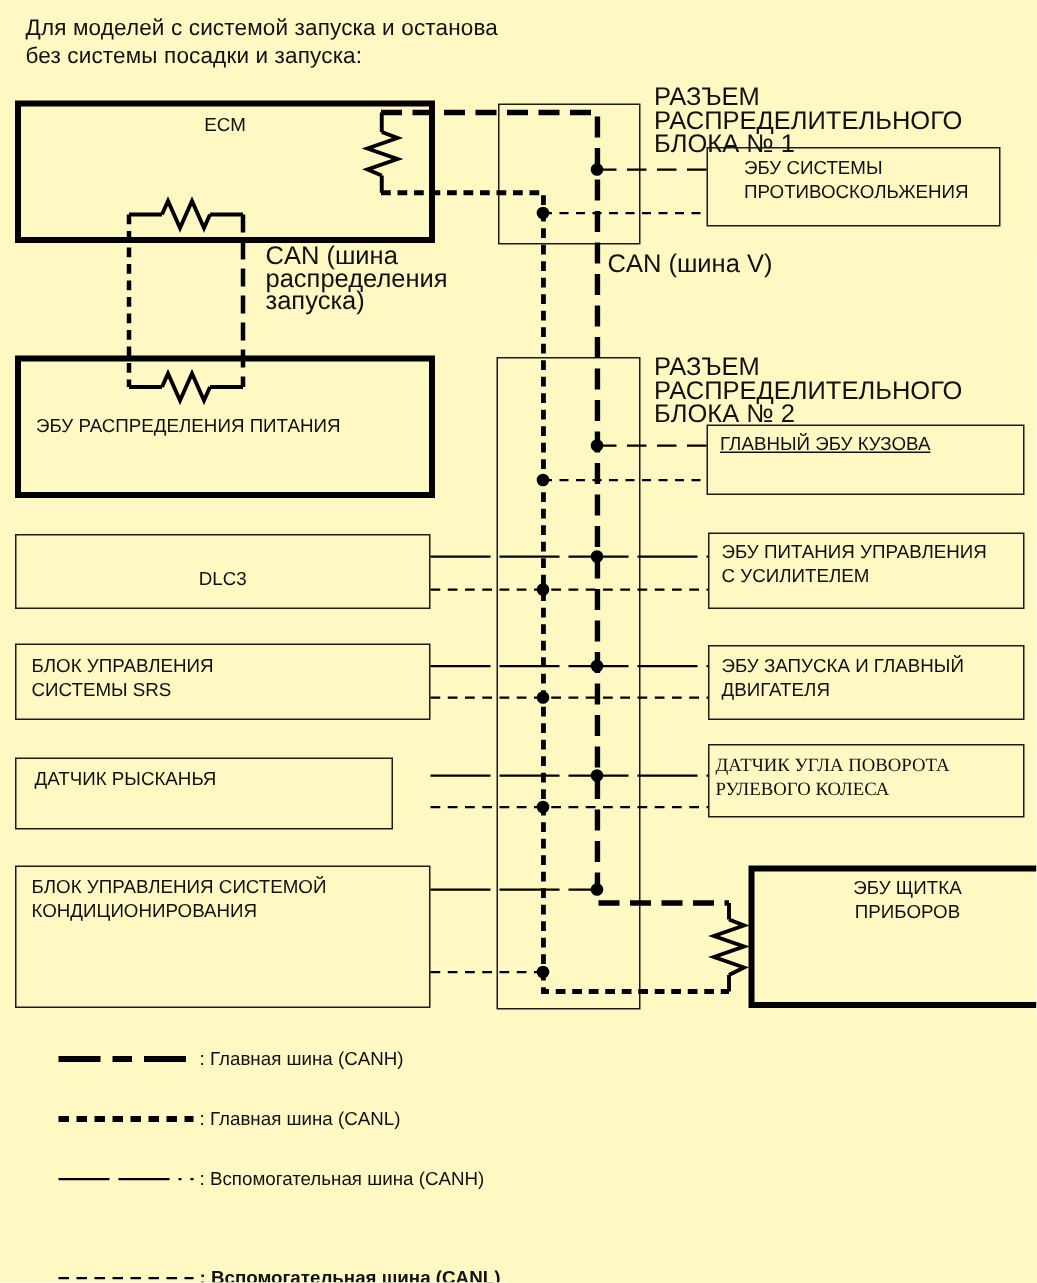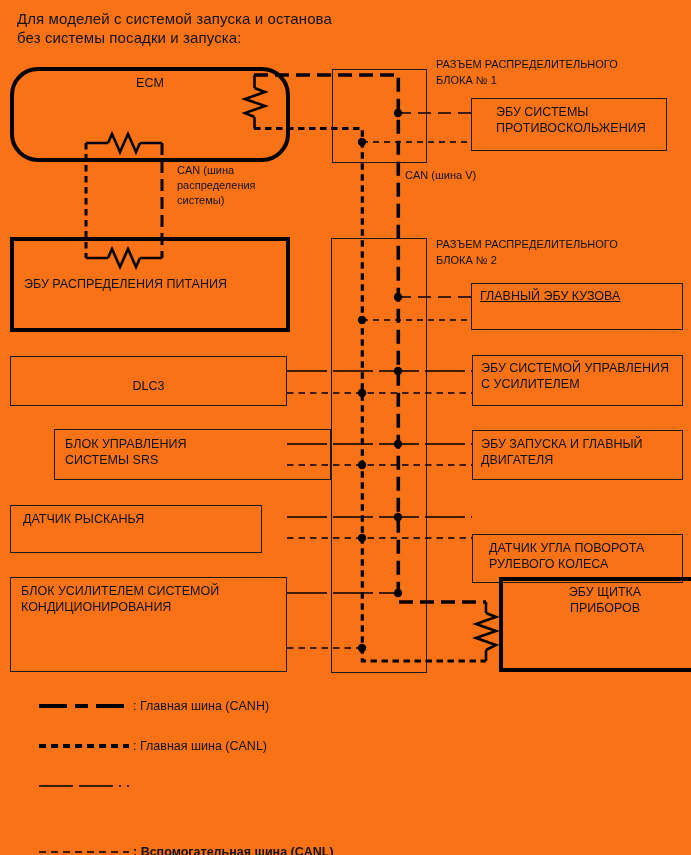--- a/index.html
+++ b/index.html
@@ -1,40 +1,40 @@
 <!DOCTYPE html>
 <html><head>
 <meta charset="utf-8">
 <style>
   html,body{margin:0;padding:0;background:#ffffff;}
   #stage{
-    position:relative;width:691px;height:855px;background:#f97316;
+    position:relative;width:691px;height:855px;background:#fef9c3;
     font-family:"Liberation Sans",sans-serif;color:#111;overflow:hidden;
   }
-  .lbl{position:absolute;font-size:11px;line-height:15.5px;white-space:pre-line;z-index:2;}
+  .lbl{position:absolute;font-size:17px;line-height:15.5px;white-space:pre-line;z-index:2;}
   #title{left:17px;top:9px;font-size:15px;line-height:19px;letter-spacing:0.1px;}
   .box{
     position:absolute;box-sizing:border-box;border:4px solid #000;background:transparent;
     font-size:12.5px;line-height:16px;white-space:pre-line;z-index:2;
   }
   .box.thin{border-width:1.5px;border-color:#1c1c1c;}
   .junction{position:absolute;box-sizing:border-box;border:1.5px solid #1c1c1c;z-index:1;}
   
-  #ecm-box{left:10px;top:67px;width:280px;height:95px;text-align:center;padding-top:4px;border-radius:28px;}
+  #ecm-box{left:10px;top:67px;width:280px;height:95px;text-align:center;padding-top:4px;}
   #pdm-box{left:10px;top:237px;width:280px;height:95px;padding:35px 6px 0 10px;}
   #dlc3-box{left:10px;top:356px;width:277px;height:50px;text-align:center;padding-top:21px;}
-  #srs-box{left:10px;top:429px;width:277px;height:51px;padding:6px 0 0 10px;margin-left:44px;}
+  #srs-box{left:10px;top:429px;width:277px;height:51px;padding:6px 0 0 10px;}
   #yaw-box{left:10px;top:505px;width:252px;height:48px;padding:5px 0 0 12px;}
   #ac-box{left:10px;top:577px;width:277px;height:95px;padding:5px 0 0 10px;}
   
   #skid-box{left:471px;top:98px;width:196px;height:53px;padding:5px 0 0 24px;}
   #mainbody-box{left:471px;top:283px;width:212px;height:47px;padding:4px 0 0 8px;text-decoration:underline;}
   #steer-box{left:472px;top:355px;width:211px;height:51px;padding:4px 0 0 8px;}
   #stopstart-box{left:472px;top:430px;width:211px;height:50px;padding:5px 0 0 8px;}
-  #angle-box{left:472px;top:534px;width:211px;height:49px;padding:5px 0 0 16px;}
+  #angle-box{left:472px;top:496px;width:211px;height:49px;padding:5px 0 0 4px;font-family:Liberation Serif, serif;}
   #meter-box{left:499px;top:577px;width:212px;height:95px;text-align:center;padding-top:3px;}
   
   #jb1{left:332px;top:69px;width:95px;height:94px;}
   #jb2{left:331px;top:238px;width:96px;height:435px;}
   
   #jb1-label{left:436px;top:57px;}
   #jb2-label{left:436px;top:237px;}
   #can-power-label{left:177px;top:163px;line-height:15px;}
   #can-v-label{left:405px;top:168px;}
   
@@ -56,42 +56,42 @@
 
   <div id="jb1" class="junction"></div>
   <div id="jb2" class="junction"></div>
 
   <div id="ecm-box" class="box">ECM</div>
   <div id="pdm-box" class="box">ЭБУ РАСПРЕДЕЛЕНИЯ ПИТАНИЯ</div>
   <div id="dlc3-box" class="box thin">DLC3</div>
   <div id="srs-box" class="box thin">БЛОК УПРАВЛЕНИЯ
 СИСТЕМЫ SRS</div>
   <div id="yaw-box" class="box thin">ДАТЧИК РЫСКАНЬЯ</div>
-  <div id="ac-box" class="box thin">БЛОК УСИЛИТЕЛЕМ СИСТЕМОЙ
+  <div id="ac-box" class="box thin">БЛОК УПРАВЛЕНИЯ СИСТЕМОЙ
 КОНДИЦИОНИРОВАНИЯ</div>
 
   <div id="skid-box" class="box thin">ЭБУ СИСТЕМЫ
 ПРОТИВОСКОЛЬЖЕНИЯ</div>
   <div id="mainbody-box" class="box thin">ГЛАВНЫЙ ЭБУ КУЗОВА</div>
-  <div id="steer-box" class="box thin">ЭБУ СИСТЕМОЙ УПРАВЛЕНИЯ
+  <div id="steer-box" class="box thin">ЭБУ ПИТАНИЯ УПРАВЛЕНИЯ
 С УСИЛИТЕЛЕМ</div>
   <div id="stopstart-box" class="box thin">ЭБУ ЗАПУСКА И ГЛАВНЫЙ
 ДВИГАТЕЛЯ</div>
   <div id="angle-box" class="box thin">ДАТЧИК УГЛА ПОВОРОТА
 РУЛЕВОГО КОЛЕСА</div>
   <div id="meter-box" class="box">ЭБУ ЩИТКА
 ПРИБОРОВ</div>
 
   <div id="jb1-label" class="lbl">РАЗЪЕМ РАСПРЕДЕЛИТЕЛЬНОГО
 БЛОКА № 1</div>
   <div id="jb2-label" class="lbl">РАЗЪЕМ РАСПРЕДЕЛИТЕЛЬНОГО
 БЛОКА № 2</div>
   <div id="can-power-label" class="lbl">CAN (шина
 распределения
-системы)</div>
+запуска)</div>
   <div id="can-v-label" class="lbl">CAN (шина V)</div>
 
   <svg id="wires" width="691" height="855" viewBox="0 0 691 855">
 
     <g>
       <path class="stroke" d="M254 75 H398.3 V602 H486" stroke-width="3.6" stroke-dasharray="14 7"></path>
     </g>
     <g>
       <path class="stroke" d="M254 128.5 H362.3 V661 H486" stroke-width="3.2" stroke-dasharray="6.5 4.5"></path>
     </g>
@@ -163,20 +163,21 @@
   <div id="legend-row-1" class="legend-row">
     <svg viewBox="0 0 92 12">
       <line x1="1" y1="6" x2="91" y2="6" stroke="#000" stroke-width="4" stroke-dasharray="7 5"></line>
     </svg>
     <span class="legend-text">: Главная шина (CANL)</span>
   </div>
   <div id="legend-row-2" class="legend-row">
     <svg viewBox="0 0 92 12">
       <line x1="1" y1="6" x2="91" y2="6" stroke="#000" stroke-width="1.5" stroke-dasharray="34 6 34 6 2 6"></line>
     </svg>
+    <span class="legend-text">: Вспомогательная шина (CANH)</span>
   </div>
   <div id="legend-row-3" class="legend-row">
     <svg viewBox="0 0 92 12">
       <line x1="1" y1="6" x2="91" y2="6" stroke="#000" stroke-width="1.5" stroke-dasharray="7 5"></line>
     </svg>
     <span class="legend-text">: Вспомогательная шина (CANL)</span>
   </div>
 
 </div>
 

